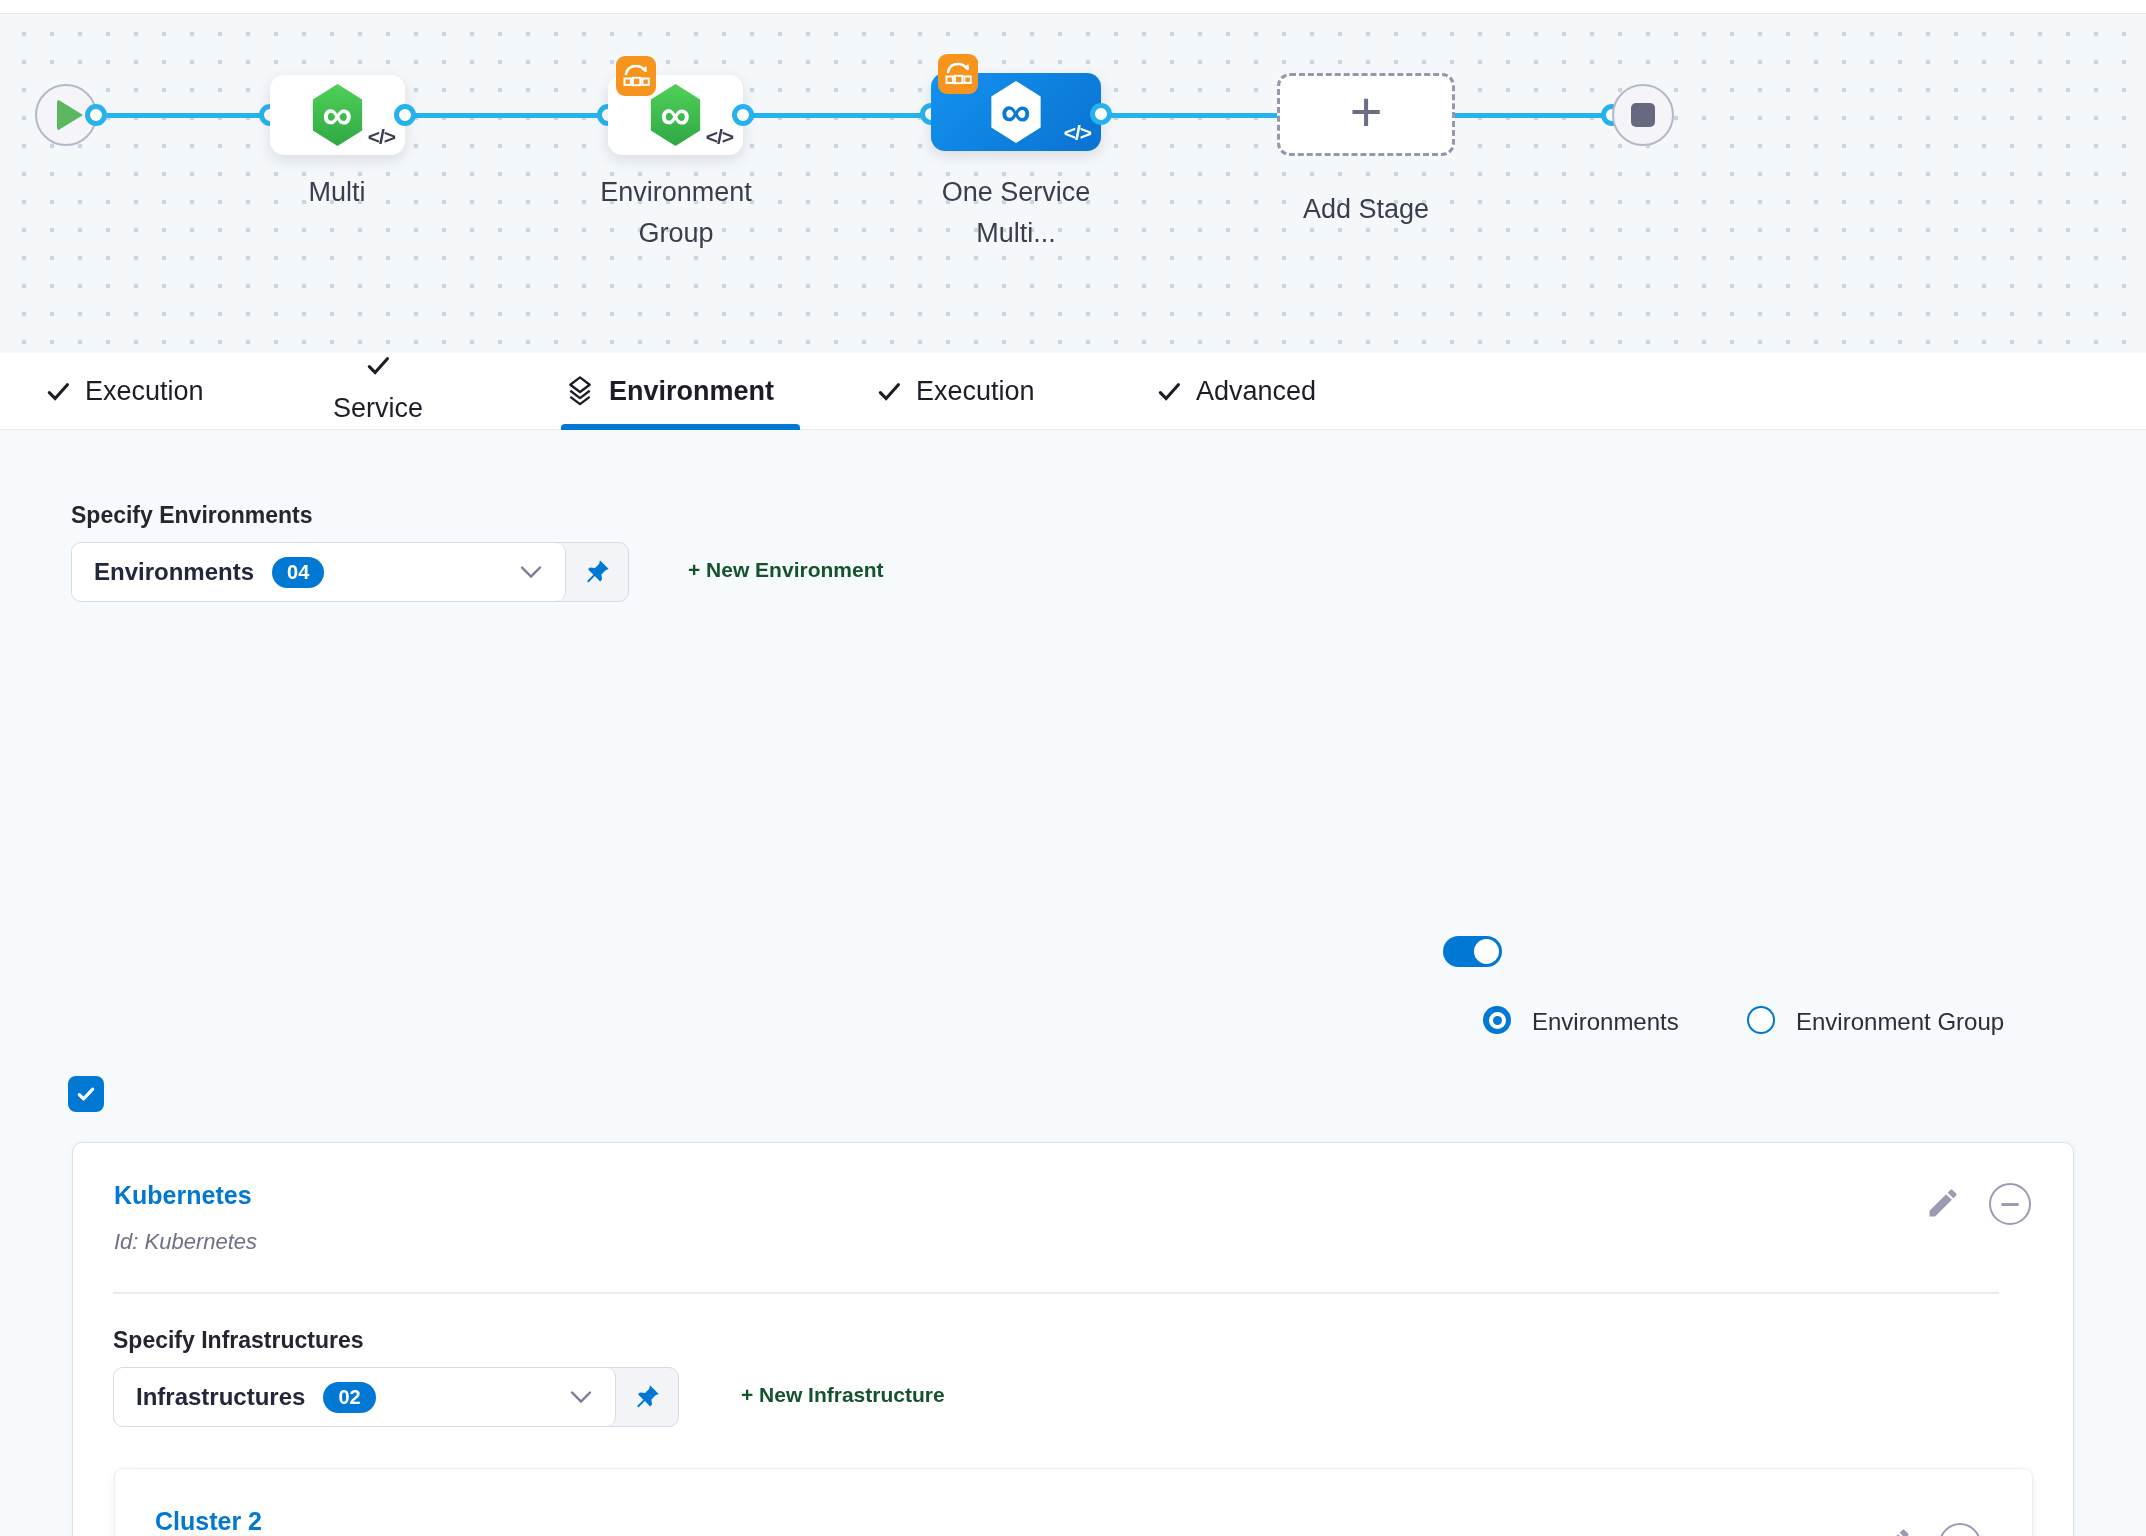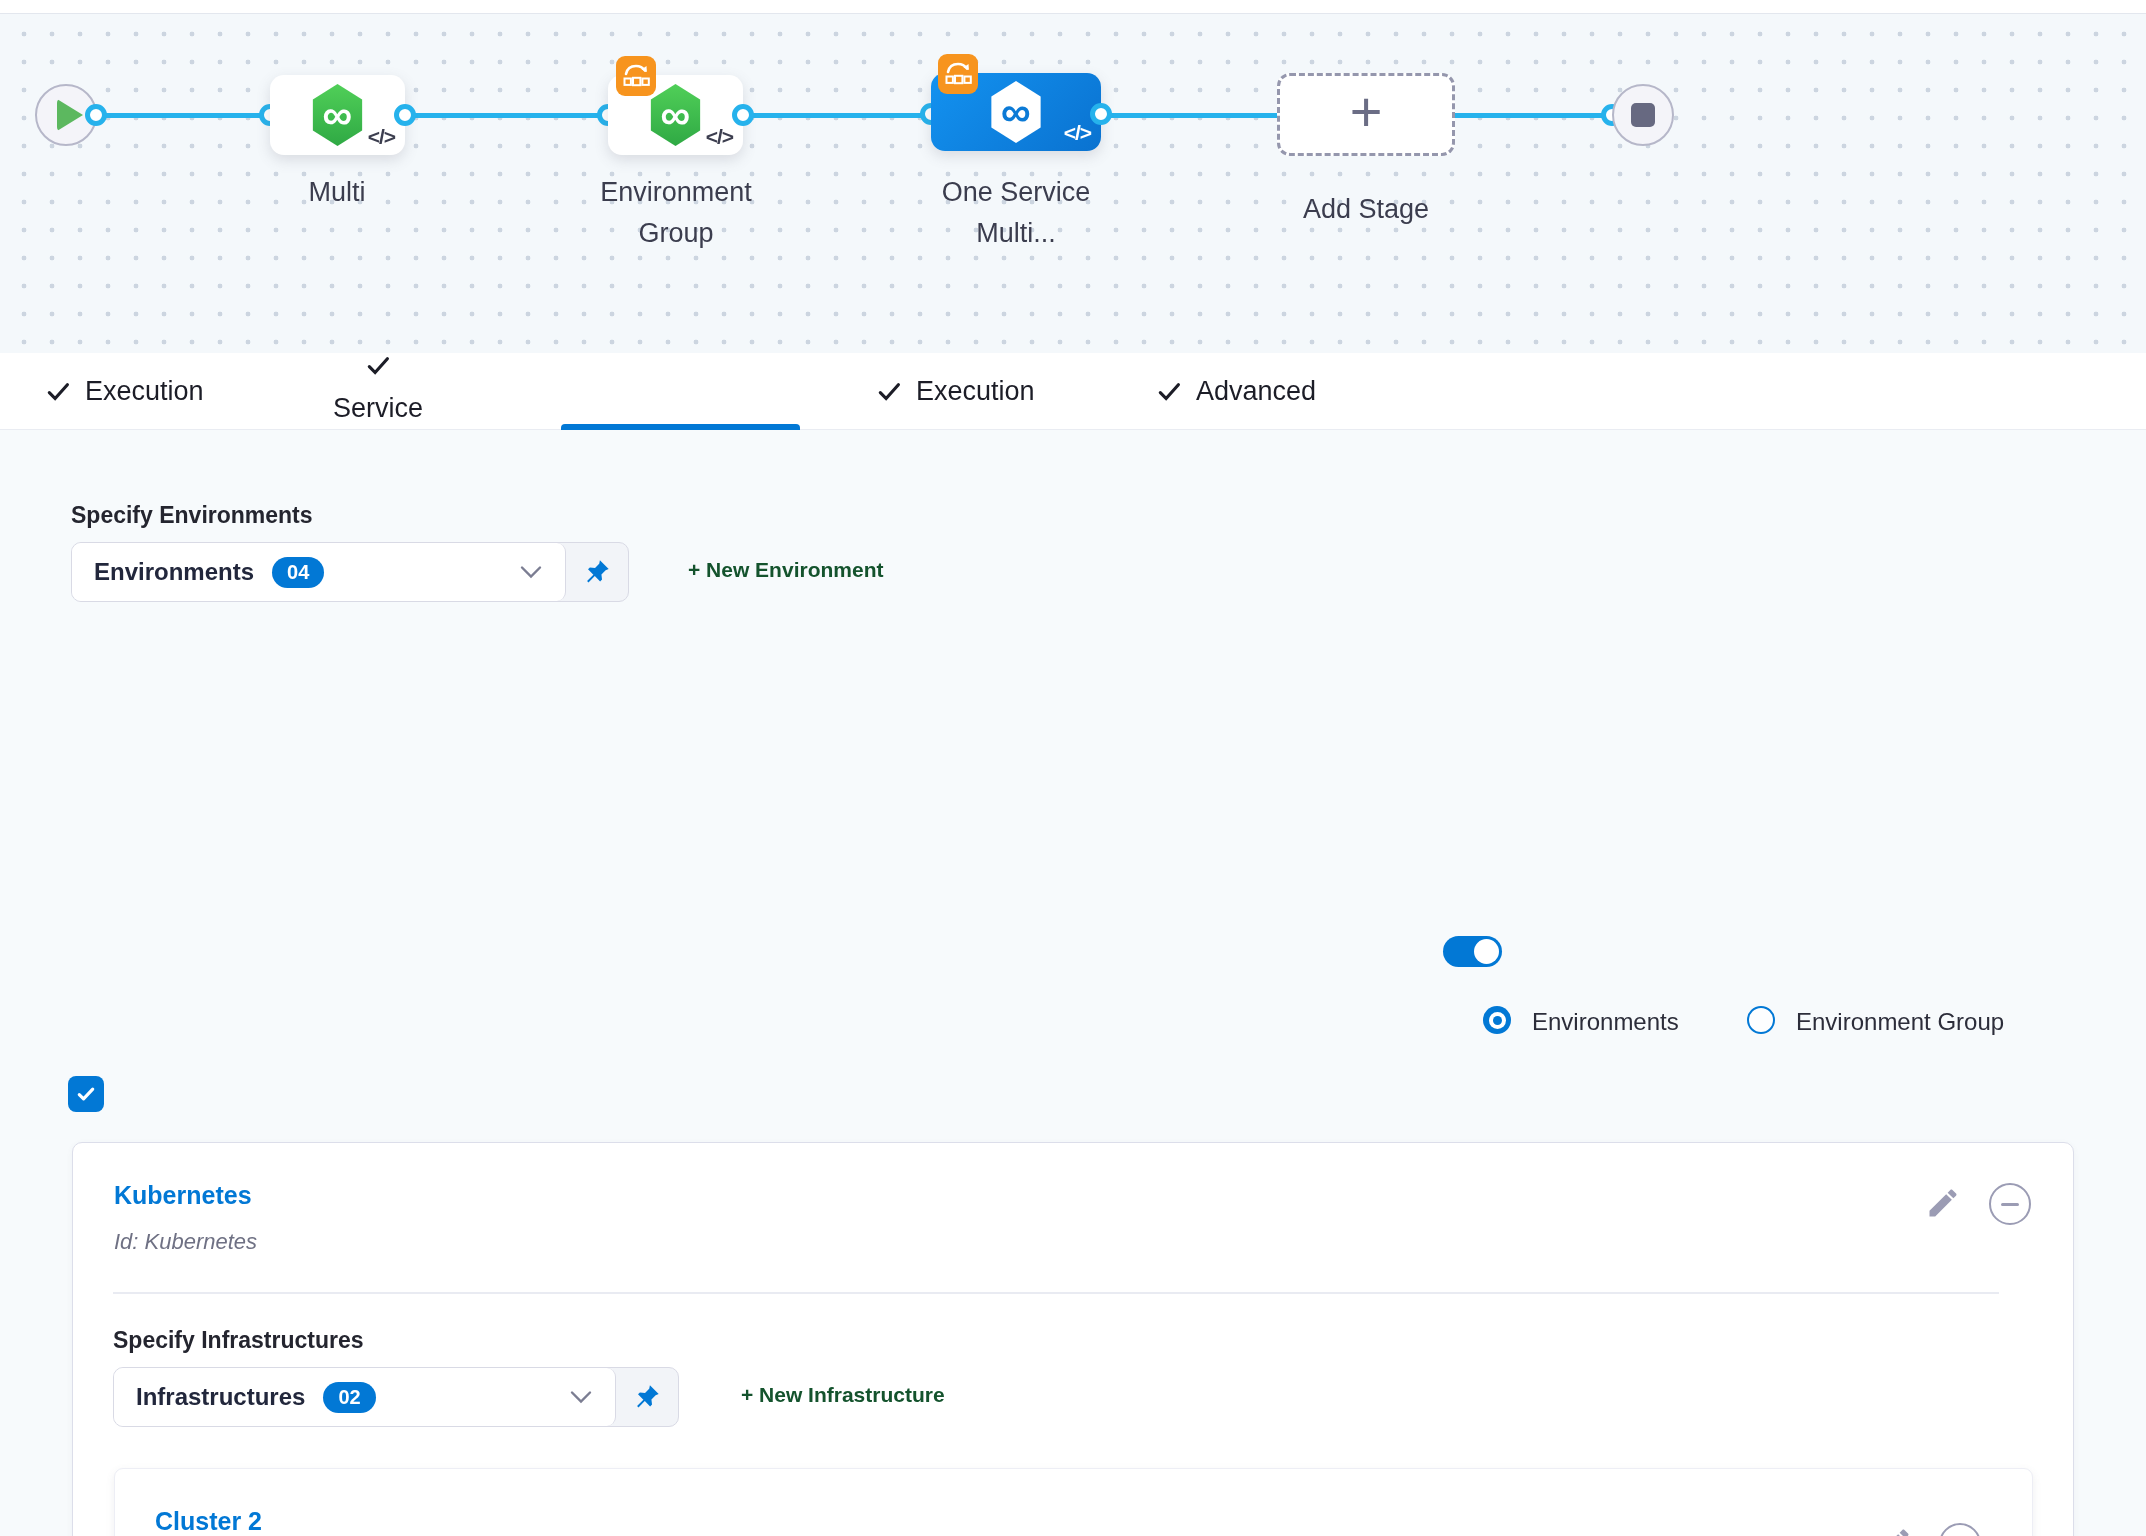--- a/index.html
+++ b/index.html
@@ -192,20 +192,30 @@
       <span>Execution</span>
     </div>
     <div class="tab" style="left:333px;flex-direction:column;">
       <span class="tickwrap">
         <svg width="26" height="26" viewBox="0 0 18 18">
             <path d="M3 9.5l4 4L15.5 4" fill="none" stroke="#1c1d27" stroke-width="2.2" stroke-linecap="round"></path>
           </svg>
       </span>
       <span>Service</span>
     </div>
+    <div class="tab active" style="left:565px;">
+      <span class="envicowrap">
+        <svg width="30" height="34" viewBox="0 0 24 28">
+          <path d="M12 2l8 6-8 6-8-6z" fill="none" stroke="#1c1d27" stroke-width="1.9" stroke-linejoin="round"></path>
+          <path d="M4 13l8 6 8-6" fill="none" stroke="#1c1d27" stroke-width="1.9" stroke-linejoin="round"></path>
+          <path d="M4 18l8 6 8-6" fill="none" stroke="#1c1d27" stroke-width="1.9" stroke-linejoin="round"></path>
+        </svg>
+      </span>
+      <span>Environment</span>
+    </div>
     <div class="tab" style="left:876px;">
       <span class="tickwrap">
         <svg width="26" height="26" viewBox="0 0 18 18">
             <path d="M3 9.5l4 4L15.5 4" fill="none" stroke="#1c1d27" stroke-width="2.2" stroke-linecap="round"></path>
           </svg>
       </span>
       <span>Execution</span>
     </div>
     <div class="tab" style="left:1156px;">
       <span class="tickwrap">

